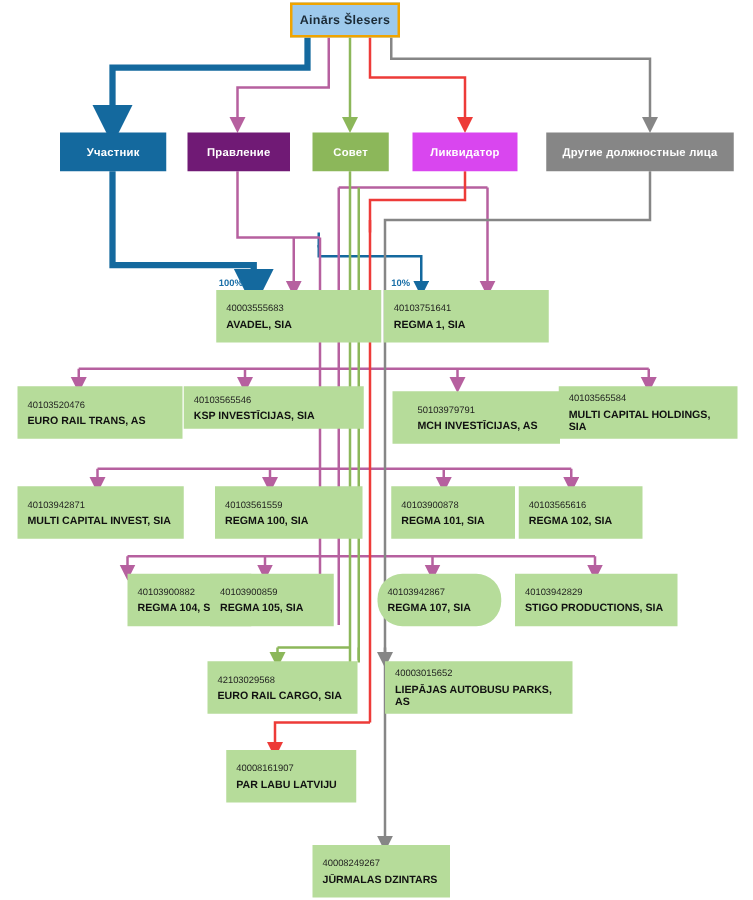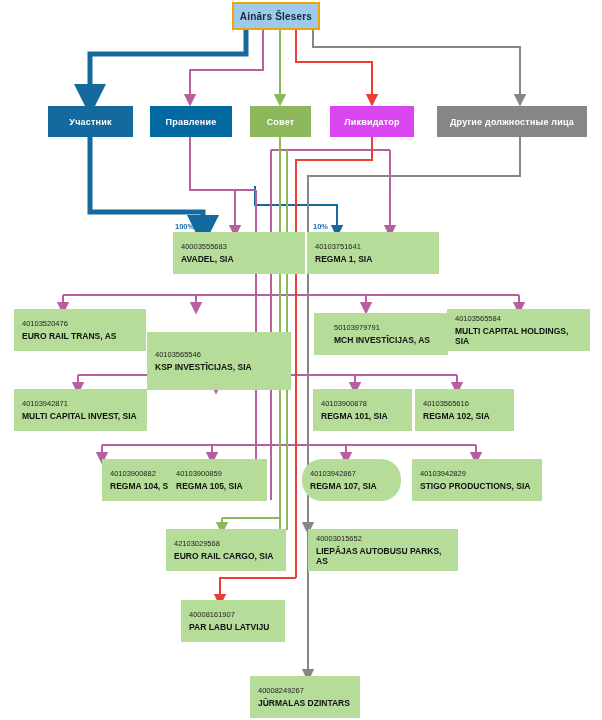--- a/index.html
+++ b/index.html
@@ -29,21 +29,21 @@
     justify-content:center;
   }
   .root .ttl{
     font-size:10px;font-weight:bold;color:#1b2a36;letter-spacing:.2px;
   }
 
   
   .role{align-items:center;justify-content:center;}
   .role .ttl{font-size:9px;font-weight:bold;color:#ffffff;letter-spacing:.2px;}
   .role.blue{background:#14699e;}
-  .role.magenta{background:#0369a1;}
+  .role.magenta{background:#701a75;}
   .role.green{background:#8cb75a;}
   .role.red{background:#d946ef;}
   .role.gray{background:#868686;}
 
   
   .co{
     background:#b6dc9a;
     padding:6px 7px 6px 8px;
     justify-content:center;
   }
@@ -179,40 +179,44 @@
   <div class="node co" style="left:307px;top:232px;width:132px;height:42px;">
     <span class="regno">40103751641</span>
     <span class="coname">REGMA 1, SIA</span>
   </div>
 
   <div class="node co" style="left:14px;top:309px;width:132px;height:42px;">
     <span class="regno">40103520476</span>
     <span class="coname">EURO RAIL TRANS, AS</span>
   </div>
 
-  <div class="node co" style="left:147px;top:309px;width:144px;height:58px;margin-top:23px;">
+  <div class="node co" style="left:147px;top:309px;width:144px;height:34px;">
     <span class="regno">40103565546</span>
     <span class="coname">KSP INVESTĪCIJAS, SIA</span>
   </div>
 
   <div class="node co" style="left:314px;top:313px;width:134px;height:42px;padding-left:20px;">
     <span class="regno">50103979791</span>
     <span class="coname">MCH INVESTĪCIJAS, AS</span>
   </div>
 
   <div class="node co" style="left:447px;top:309px;width:143px;height:42px;">
     <span class="regno">40103565584</span>
     <span class="coname">MULTI CAPITAL HOLDINGS, SIA</span>
   </div>
 
   <div class="node co" style="left:14px;top:389px;width:133px;height:42px;">
     <span class="regno">40103942871</span>
     <span class="coname">MULTI CAPITAL INVEST, SIA</span>
   </div>
 
+  <div class="node co" style="left:172px;top:389px;width:118px;height:42px;">
+    <span class="regno">40103561559</span>
+    <span class="coname">REGMA 100, SIA</span>
+  </div>
 
   <div class="node co" style="left:313px;top:389px;width:99px;height:42px;">
     <span class="regno">40103900878</span>
     <span class="coname">REGMA 101, SIA</span>
   </div>
 
   <div class="node co" style="left:415px;top:389px;width:99px;height:42px;">
     <span class="regno">40103565616</span>
     <span class="coname">REGMA 102, SIA</span>
   </div>

